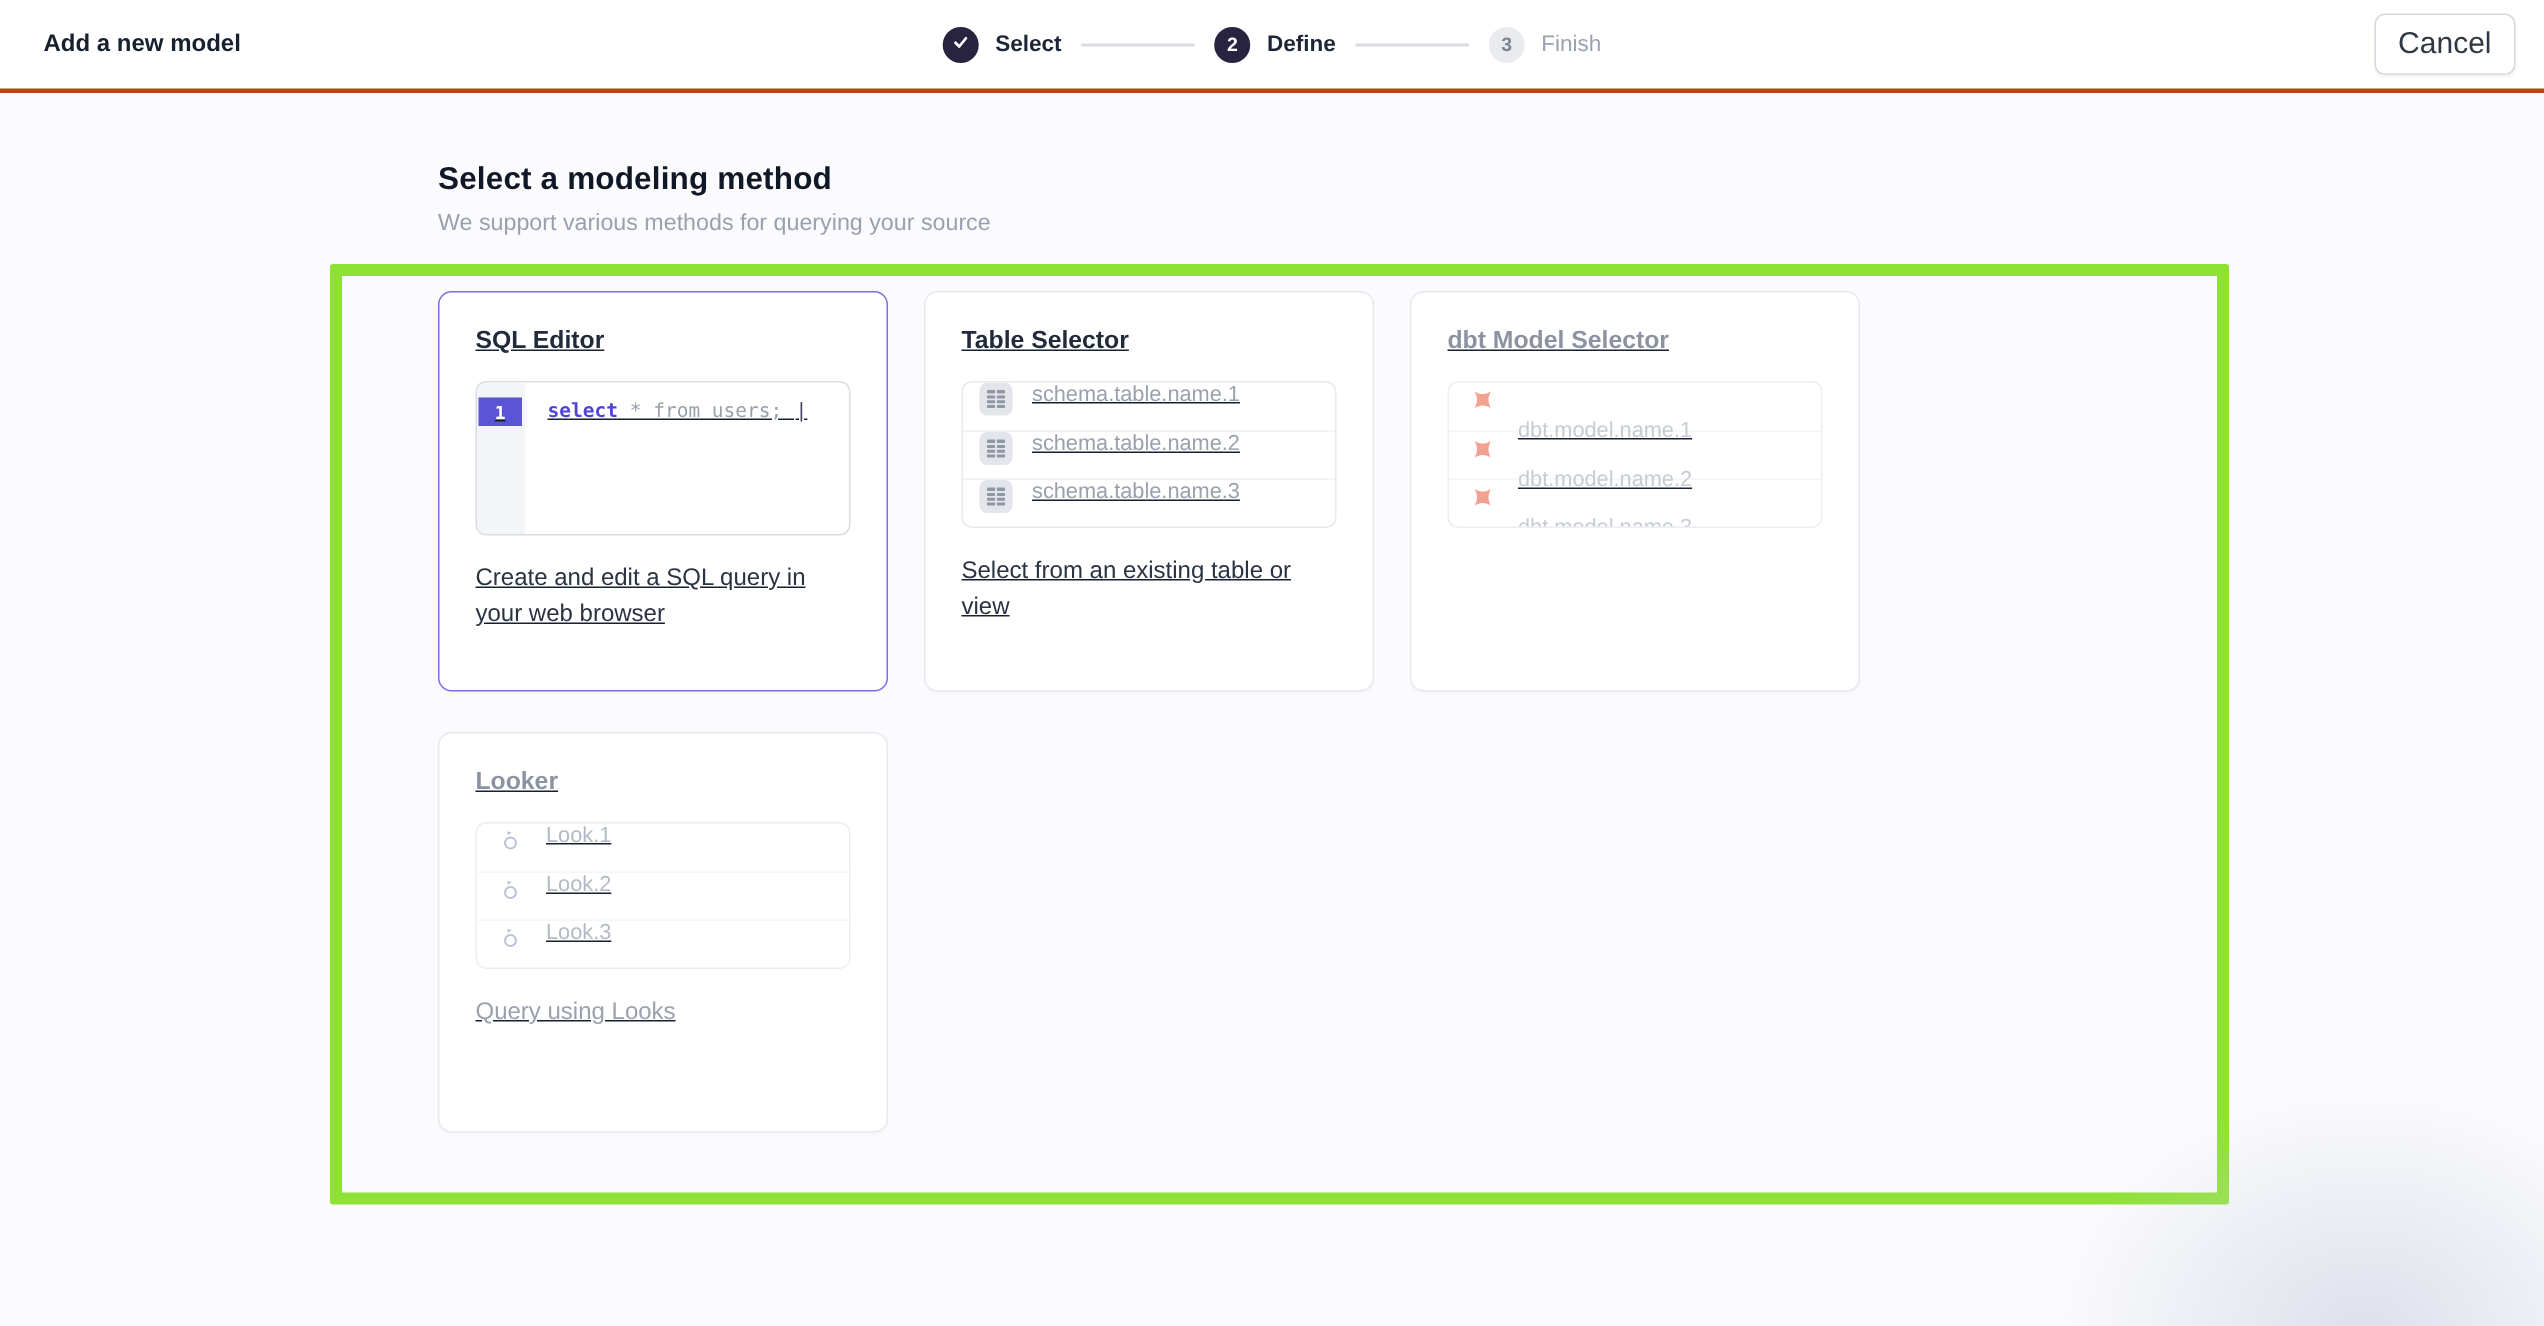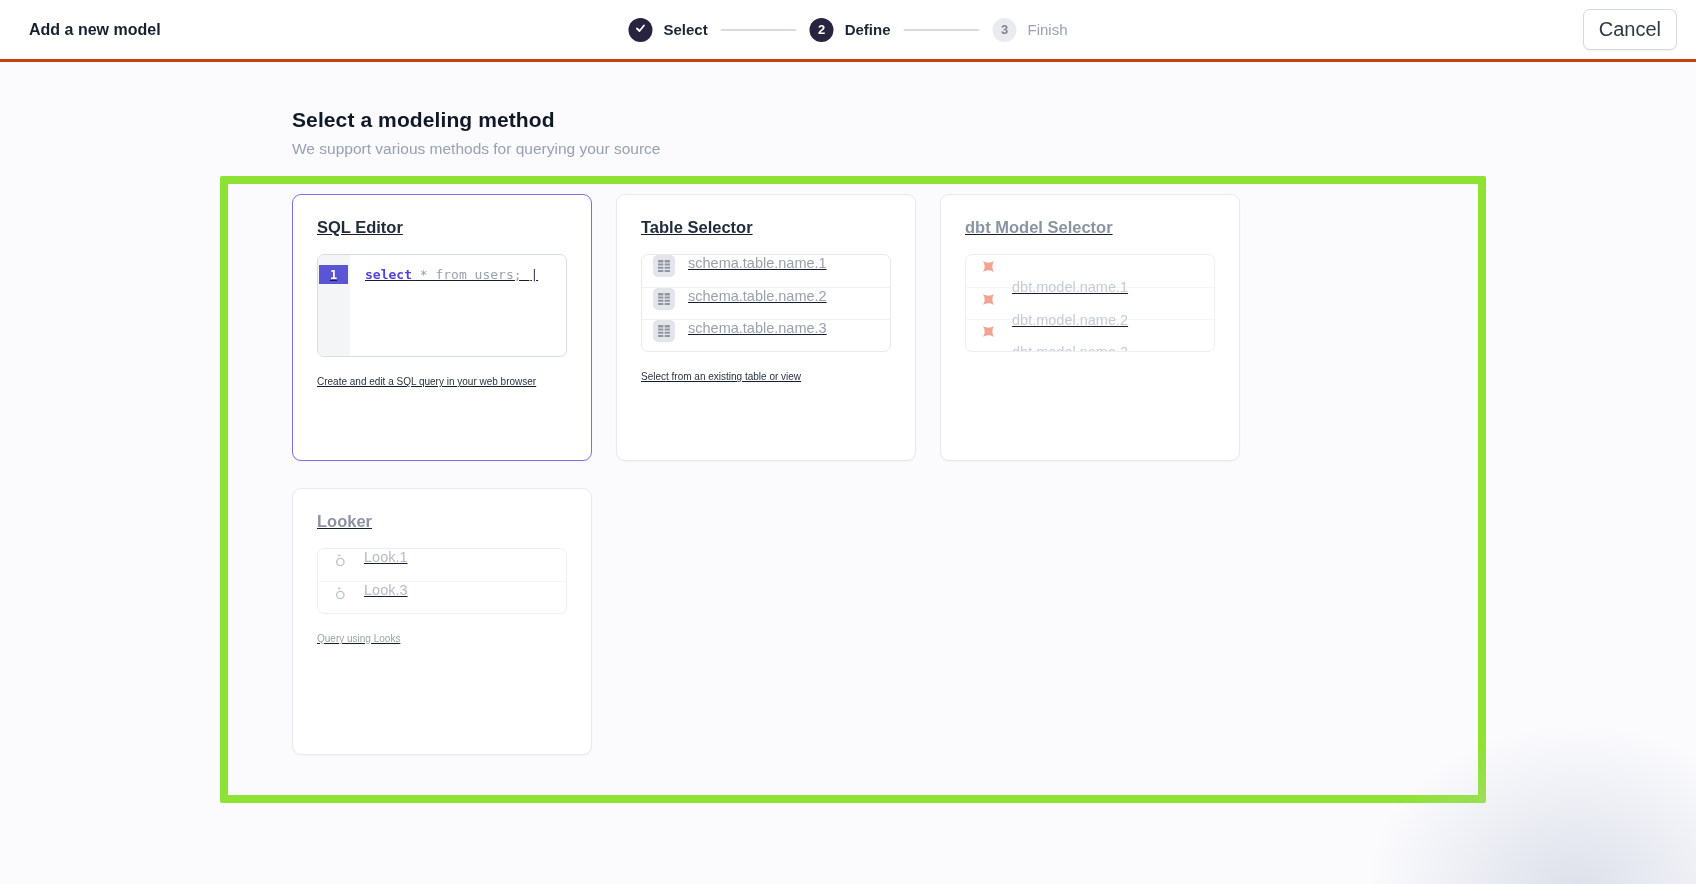--- a/index.html
+++ b/index.html
@@ -55,21 +55,21 @@
 
   
   .card {
     background:#ffffff; border:1px solid #e7e9ee; border-radius:9px;
     padding:23px 24px; height:267px; cursor:pointer;
     box-shadow:0 1px 2px rgba(16,24,40,.03);
   }
   .card.selected { border-color:#7d6ee4; }
   .card-title { font-size:16.5px; font-weight:600; color:#222b3a; }
   .card.disabled .card-title { color:#8b93a2; }
-  .card-desc { margin-top:17px; font-size:10px; line-height:1.52; color:#2a3342; }
+  .card-desc { margin-top:17px; font-size:16px; line-height:1.52; color:#2a3342; }
   .card.disabled .card-desc { color:#9aa1ae; }
 
   
   .sql-preview {
     margin-top:17px; height:103px; border:1px solid #d9dce3; border-radius:7px;
     background:#ffffff; display:flex; overflow:hidden;
   }
   .gutter { width:32px; background:#f4f5f7; padding-top:10px; flex:none; }
   .line-no {
     width:29px; height:19px; margin-left:1px; background:#5b55d6; color:#ffffff;
@@ -256,20 +256,29 @@
             </span>
             <span class="looker-label">Look.1</span>
           </div>
           <div class="list-row">
             <span class="row-icon-plain">
               <svg width="16" height="16" viewBox="0 0 24 24" fill="none">
                 <circle cx="12.5" cy="15" r="5.5" stroke="#bcc1d3" stroke-width="2"></circle>
                 <path d="M9 3.2 L13.5 4.6 L10 7.2 Z" fill="#bcc1d3"></path>
               </svg>
             </span>
+            <span class="looker-label">Look.2</span>
+          </div>
+          <div class="list-row">
+            <span class="row-icon-plain">
+              <svg width="16" height="16" viewBox="0 0 24 24" fill="none">
+                <circle cx="12.5" cy="15" r="5.5" stroke="#bcc1d3" stroke-width="2"></circle>
+                <path d="M9 3.2 L13.5 4.6 L10 7.2 Z" fill="#bcc1d3"></path>
+              </svg>
+            </span>
             <span class="looker-label">Look.3</span>
           </div>
         </div>
         <div class="card-desc">Query using Looks</div>
       </div>
 
     </div>
   </div>
 </main>
 

